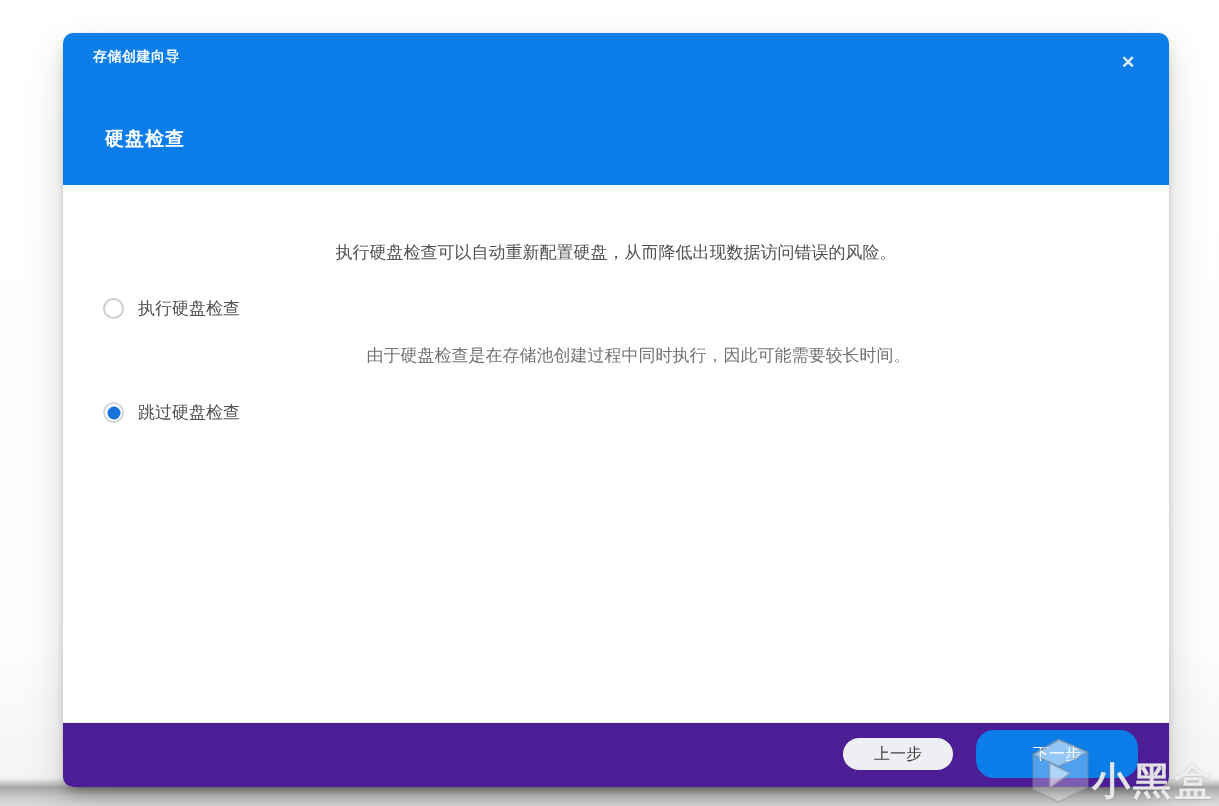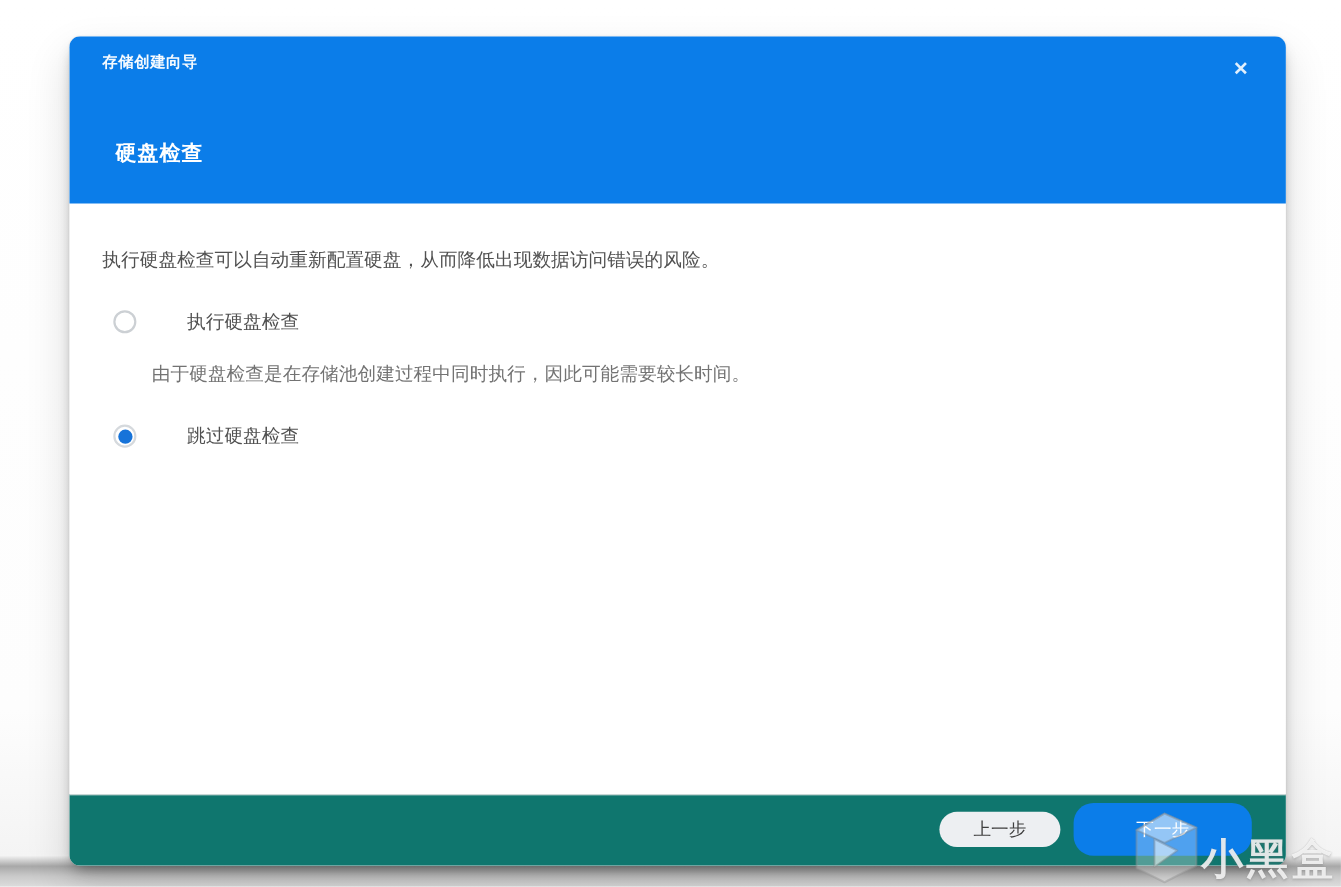--- a/index.html
+++ b/index.html
@@ -56,33 +56,33 @@
     position: absolute;
     left: 42px; top: 93px;
     font-size: 19px;
     font-weight: 700;
     color: #ffffff;
     letter-spacing: 1px;
   }
 
   
   .dialog-body {
-    padding: 40px 30px 0 30px;
+    padding: 56px 30px 0 30px;
     color: #515151;
     font-size: 17px;
+    text-align: center;
   }
   .intro-text { line-height: 24px; }
 
   .radio-option {
     display: flex;
     align-items: center;
     margin-top: 32px;
     margin-left: 10px;
     cursor: pointer;
-    gap: 32px;
   }
   .radio-option.second { margin-top: 34px; }
   .radio-circle {
     width: 21px; height: 21px;
     border-radius: 50%;
     border: 2px solid #ccd0d4;
     background: #ffffff;
     flex: 0 0 auto;
     position: relative;
   }
@@ -106,23 +106,23 @@
 
   
   .dialog-footer {
     position: absolute;
     left: 0; right: 0; bottom: 0;
     height: 65px;
     border-top: 1px solid #e9e9e9;
     display: flex;
     align-items: center;
     justify-content: flex-end;
-    gap: 12px;
+    gap: 23px;
     padding: 0 31px 2px 0;
-    background: #0f766e;
+    background: #4c1d95;
   }
   .btn {
     border: none;
     cursor: pointer;
     font-family: inherit;
     font-size: 16px;
     display: flex; align-items: center; justify-content: center;
   }
   .btn-back {
     width: 110px; height: 32px;

